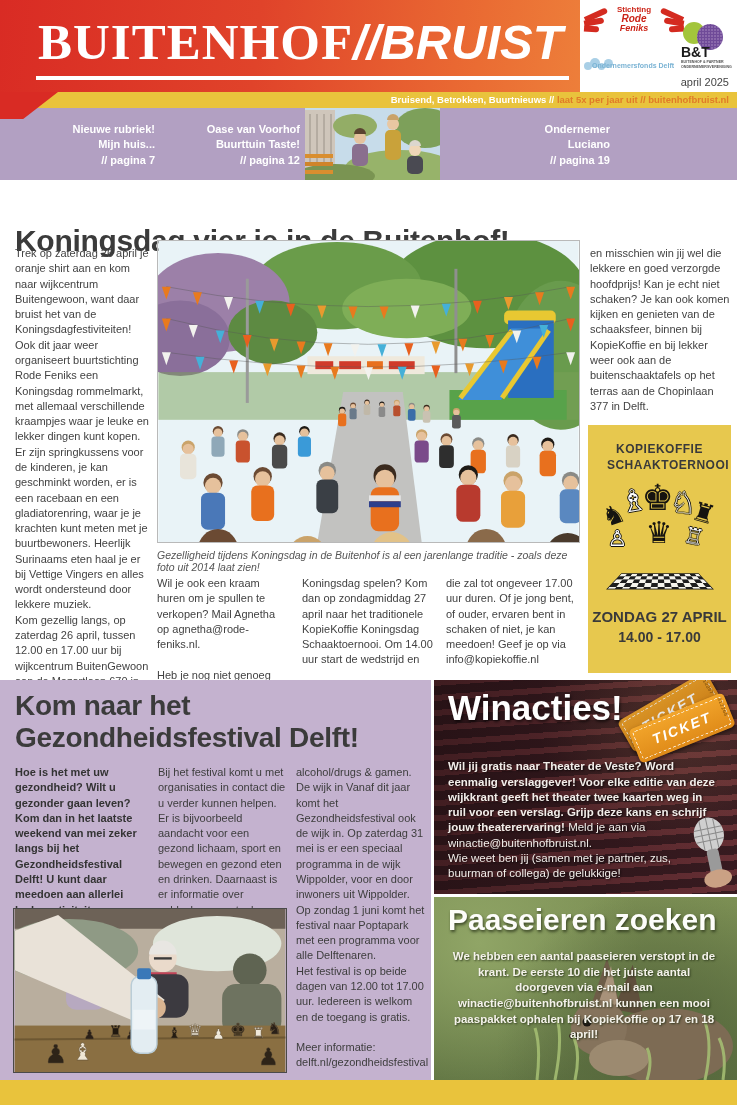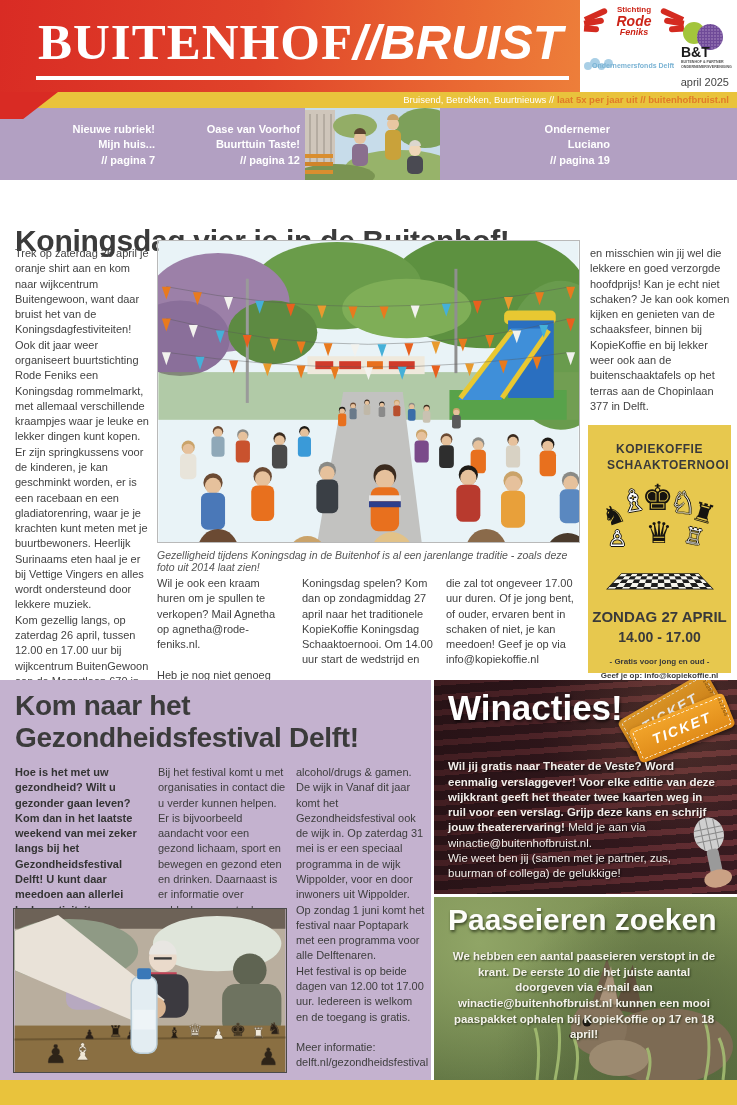--- a/index.html
+++ b/index.html
@@ -8,21 +8,21 @@
   
   .masthead{position:absolute;top:0;left:0;width:737px;height:92px;
     background:linear-gradient(97deg,#d92b24 0%,#e0432a 35%,#ea6c33 65%,#f29a45 100%);}
   .masthead-title{position:absolute;top:13px;left:36px;display:inline-block;
     border-bottom:4px solid #fff;padding:0 6px 5px 2px;color:#fff;white-space:nowrap;}
   .mt-serif{font-family:"Liberation Serif",serif;font-weight:bold;font-size:51px;letter-spacing:1px;}
   .mt-italic{font-family:"Liberation Sans",sans-serif;font-weight:bold;font-style:italic;font-size:49px;letter-spacing:0;}
   .logobox{position:absolute;top:0;right:0;width:157px;height:92px;background:#fff;}
   .feniks{position:absolute;top:6px;left:6px;width:96px;text-align:center;color:#cc2418;line-height:1.02;}
   .feniks .f1{font-size:8px;font-weight:bold;}
-  .feniks .f2{font-size:14px;font-weight:bold;font-style:italic;}
+  .feniks .f2{font-size:10px;font-weight:bold;font-style:italic;}
   .feniks .f3{font-size:9px;font-weight:bold;font-style:italic;}
   .wing{position:absolute;top:4px;width:26px;height:26px;}
   .wing.l{left:-2px;} .wing.r{right:-2px;transform:scaleX(-1);}
   .wing span{position:absolute;left:0;width:24px;height:6px;background:#d42b20;border-radius:0 4px 4px 0;}
   .wing span:nth-child(1){top:2px;transform:rotate(-24deg);}
   .wing span:nth-child(2){top:9px;width:20px;transform:rotate(-10deg);}
   .wing span:nth-child(3){top:16px;width:15px;transform:rotate(4deg);}
   .btlogo{position:absolute;top:22px;right:6px;width:52px;text-align:left;}
   .btlogo .c1{position:absolute;top:0;left:4px;width:22px;height:22px;border-radius:50%;background:#a3c53c;}
   .btlogo .c2{position:absolute;top:2px;left:18px;width:26px;height:26px;border-radius:50%;
@@ -30,21 +30,21 @@
   .btlogo .bt-text{position:absolute;top:22px;left:2px;font-size:14px;font-weight:bold;color:#1a1a1a;}
   .btlogo .bt-sub{position:absolute;top:38px;left:2px;font-size:3.6px;font-weight:bold;color:#555;line-height:1.3;white-space:nowrap;}
   .fonds{position:absolute;top:56px;left:4px;width:100px;}
   .fonds .bubbles{position:absolute;top:2px;left:0;width:30px;height:16px;}
   .fonds .bubbles i{position:absolute;border-radius:50%;background:#a9cfe6;}
   .fonds .txt{position:absolute;top:6px;left:8px;font-size:7px;font-weight:bold;color:#7ab3d4;white-space:nowrap;}
   .issue-date{position:absolute;bottom:4px;right:8px;font-size:11px;color:#444;}
   
   .tagline{position:absolute;top:92px;left:0;width:737px;height:16px;background:#e9c33c;
     font-size:9.5px;text-align:right;padding-top:2px;box-sizing:border-box;}
-  .tagline .tl-b{color:#fff;font-weight:normal;}
+  .tagline .tl-b{color:#fff;font-weight:bold;}
   .tagline .tl-r{color:#e07b28;font-weight:bold;padding-right:8px;}
   
   .navstrip{position:absolute;top:108px;left:0;width:737px;height:72px;background:#b2a0c2;}
   .nav-item{position:absolute;top:14px;text-align:right;color:#fff;font-weight:bold;
     font-size:11px;line-height:1.4;}
   .nav-photo{position:absolute;top:0;left:305px;width:135px;height:72px;overflow:hidden;}
   .redwedge{position:absolute;top:92px;left:0;width:58px;height:27px;background:#d92b24;
     clip-path:polygon(0 0,100% 0,40% 100%,0 100%);}
   
   .headline{position:absolute;top:204px;left:15px;font-size:30px;font-weight:bold;color:#3b3b3b;letter-spacing:-0.3px;}
@@ -401,25 +401,20 @@
       <span class="pc-b" style="left:42px;top:0;font-size:36px;">♚</span>
       <span class="pc-w" style="left:70px;top:8px;font-size:30px;transform:rotate(8deg);">♘</span>
       <span class="pc-b" style="left:92px;top:20px;font-size:26px;transform:rotate(16deg);">♜</span>
       <span class="pc-w" style="left:8px;top:48px;font-size:22px;">♙</span>
       <span class="pc-b" style="left:46px;top:38px;font-size:30px;">♛</span>
       <span class="pc-w" style="left:84px;top:46px;font-size:22px;transform:rotate(12deg);">♖</span>
     </div>
     <div class="ad-board"></div>
     <div class="ad-date">ZONDAG 27 APRIL</div>
     <div class="ad-time">14.00 - 17.00</div>
-    <div class="ad-small">
-      <div>- Gratis voor jong en oud -</div>
-      <div>Geef je op: info@kopiekoffie.nl</div>
-      <div>Chopinlaan 337 - Delft</div>
-    </div>
   </div>
 
   <div class="health">
     <div class="health-head">Kom naar het Gezondheidsfestival Delft!</div>
     <div class="h-col h-col1">Hoe is het met uw gezondheid? Wilt u gezonder gaan leven? Kom dan in het laatste weekend van mei zeker langs bij het Gezondheidsfestival Delft! U kunt daar meedoen aan allerlei leuke activiteiten, workshops en tests.</div>
     <div class="h-col h-col2">Bij het festival komt u met organisaties in contact die u verder kunnen helpen. Er is bijvoorbeeld aandacht voor een gezond lichaam, sport en bewegen en gezond eten en drinken. Daarnaast is er informatie over geldzaken, mentaal welzijn en roken/</div>
     <div class="h-col h-col3">alcohol/drugs &amp; gamen. De wijk in Vanaf dit jaar komt het Gezondheidsfestival ook de wijk in. Op zaterdag 31 mei is er een speciaal programma in de wijk Wippolder, voor en door inwoners uit Wippolder. Op zondag 1 juni komt het festival naar Poptapark met een programma voor alle Delftenaren.
 Het festival is op beide dagen van 12.00 tot 17.00 uur. Iedereen is welkom en de toegang is gratis.
 
 Meer informatie: delft.nl/gezondheidsfestival</div>

